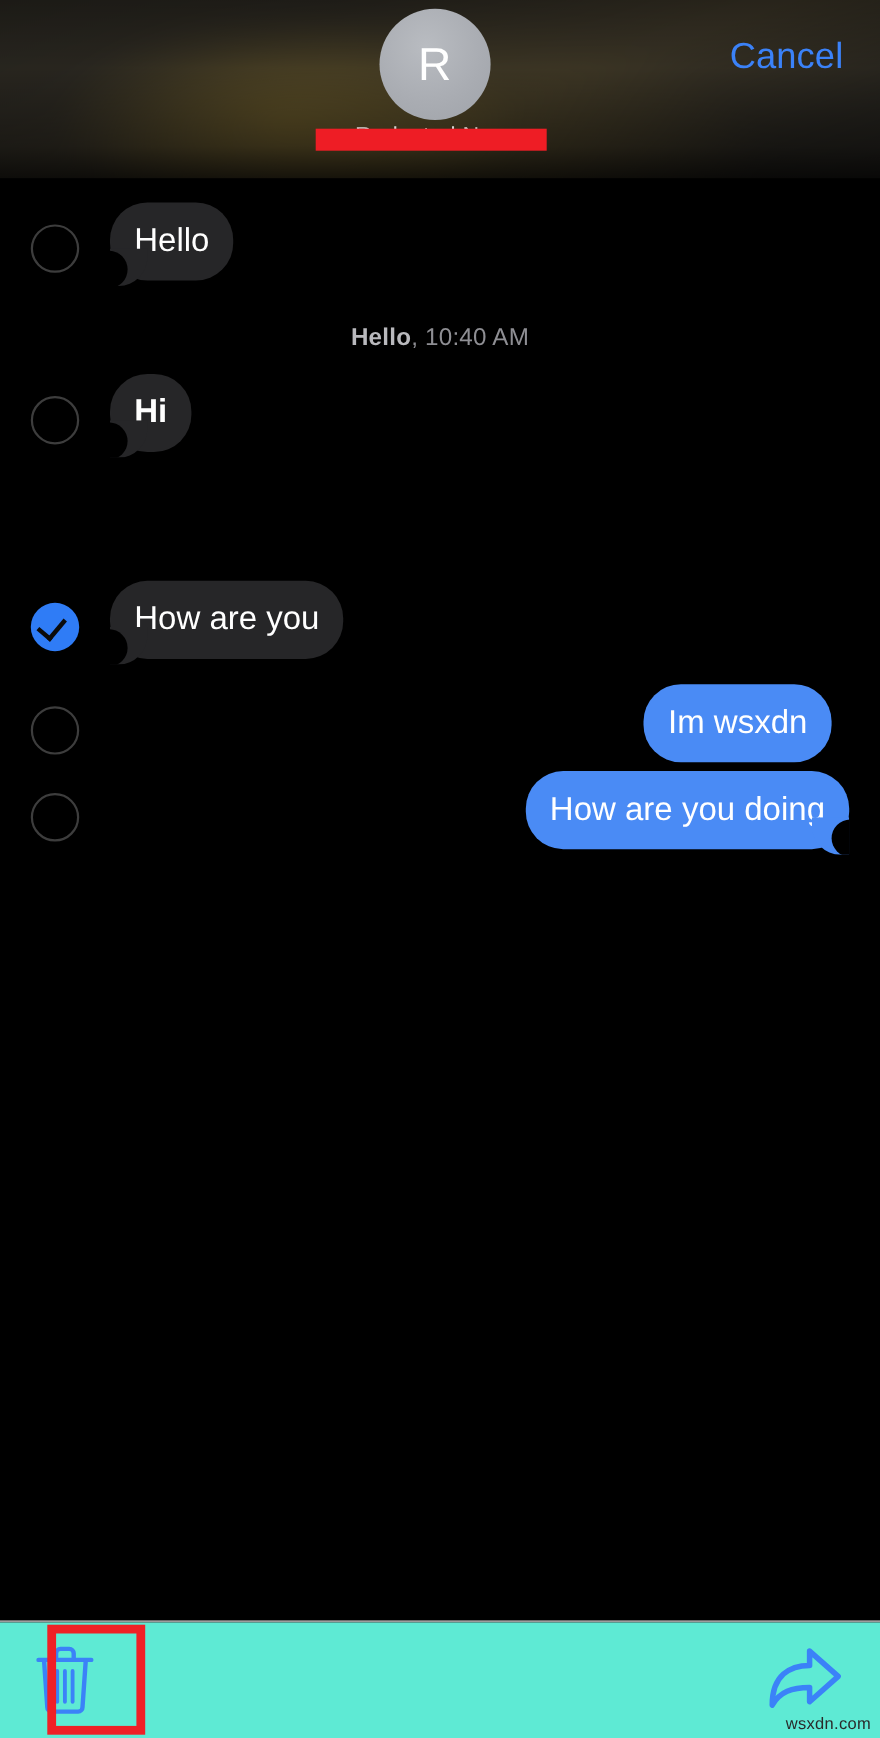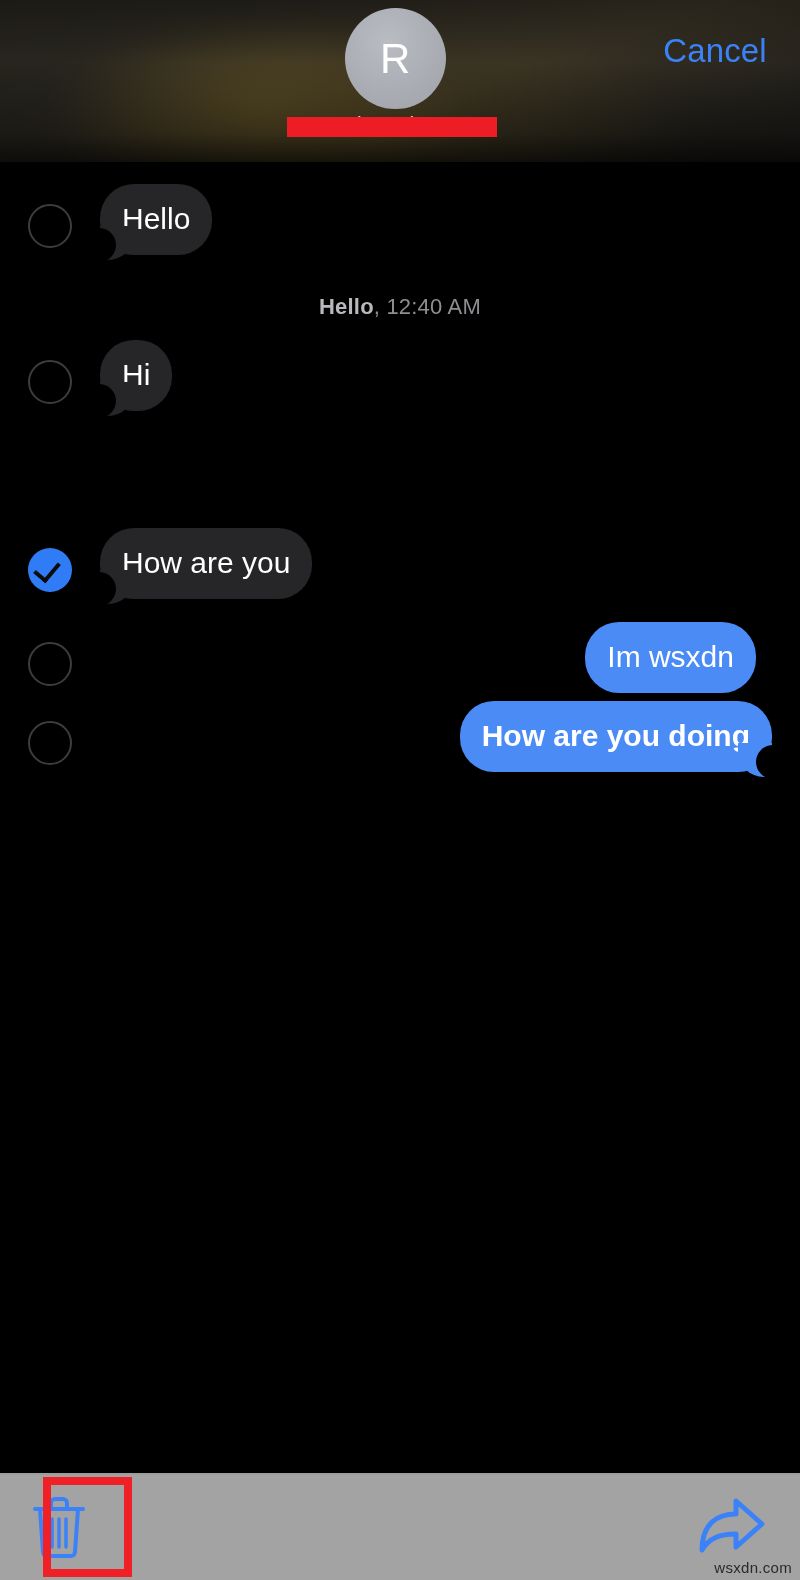--- a/index.html
+++ b/index.html
@@ -208,21 +208,21 @@
   #toolbar-divider {
     position: absolute;
     left: 0; top: 1473px;
     width: 800px; height: 2px;
     background: #9d9d9d;
   }
   #toolbar {
     position: absolute;
     left: 0; top: 1475px;
     width: 800px; height: 105px;
-    background: #a3a3a3;
+    background: #5eead4;
   }
   #delete-button {
     position: absolute;
     left: 30px; top: 19px;
     width: 58px; height: 66px;
     cursor: pointer;
   }
   #delete-highlight {
     position: absolute;
     left: 13px; top: -17px;
@@ -261,34 +261,34 @@
 
     <div id="contact-name">Redacted Name</div>
     <div id="name-redaction"></div>
 
     <div id="cancel-button">Cancel</div>
   </div>
 
   <div id="thread">
 
     <div id="timestamp">
-      <b>Hello</b><span>, 12:40 AM</span>
+      <b>Hello</b><span>, 10:40 AM</span>
     </div>
 
     <div class="msg-row" style="top:22px;height:84px">
       <div class="select-circle off" style="top:20px"></div>
       <div class="bubble incoming" style="left:100px;top:0px;">Hello</div>
       <div class="tail tail-left" style="left:100px;top:42px">
           <i></i>
         </div>
     </div>
 
     <div class="msg-row" style="top:178px;height:84px">
       <div class="select-circle off" style="top:20px"></div>
-      <div class="bubble incoming" style="left:100px;top:0px;">Hi</div>
+      <div class="bubble incoming" style="left:100px;top:0px;font-weight:bold;">Hi</div>
       <div class="tail tail-left" style="left:100px;top:42px">
           <i></i>
         </div>
     </div>
 
 
     <div class="msg-row" style="top:366px;height:84px">
       <div class="select-circle on" style="top:20px">
           <span class="tick"></span>
         </div>
@@ -298,21 +298,21 @@
         </div>
     </div>
 
     <div class="msg-row" style="top:460px;height:84px">
       <div class="select-circle off" style="top:20px"></div>
       <div class="bubble outgoing" style="right:44px;top:0px;">Im wsxdn</div>
     </div>
 
     <div class="msg-row" style="top:539px;height:84px">
       <div class="select-circle off" style="top:20px"></div>
-      <div class="bubble outgoing" style="right:28px;top:0px;font-weight:bold;">How are you doing</div>
+      <div class="bubble outgoing" style="right:28px;top:0px;">How are you doing</div>
       <div class="tail tail-right" style="right:28px;top:42px">
           <i></i>
         </div>
     </div>
 
   </div>
 
   <div id="toolbar-divider"></div>
   <div id="toolbar">
 

